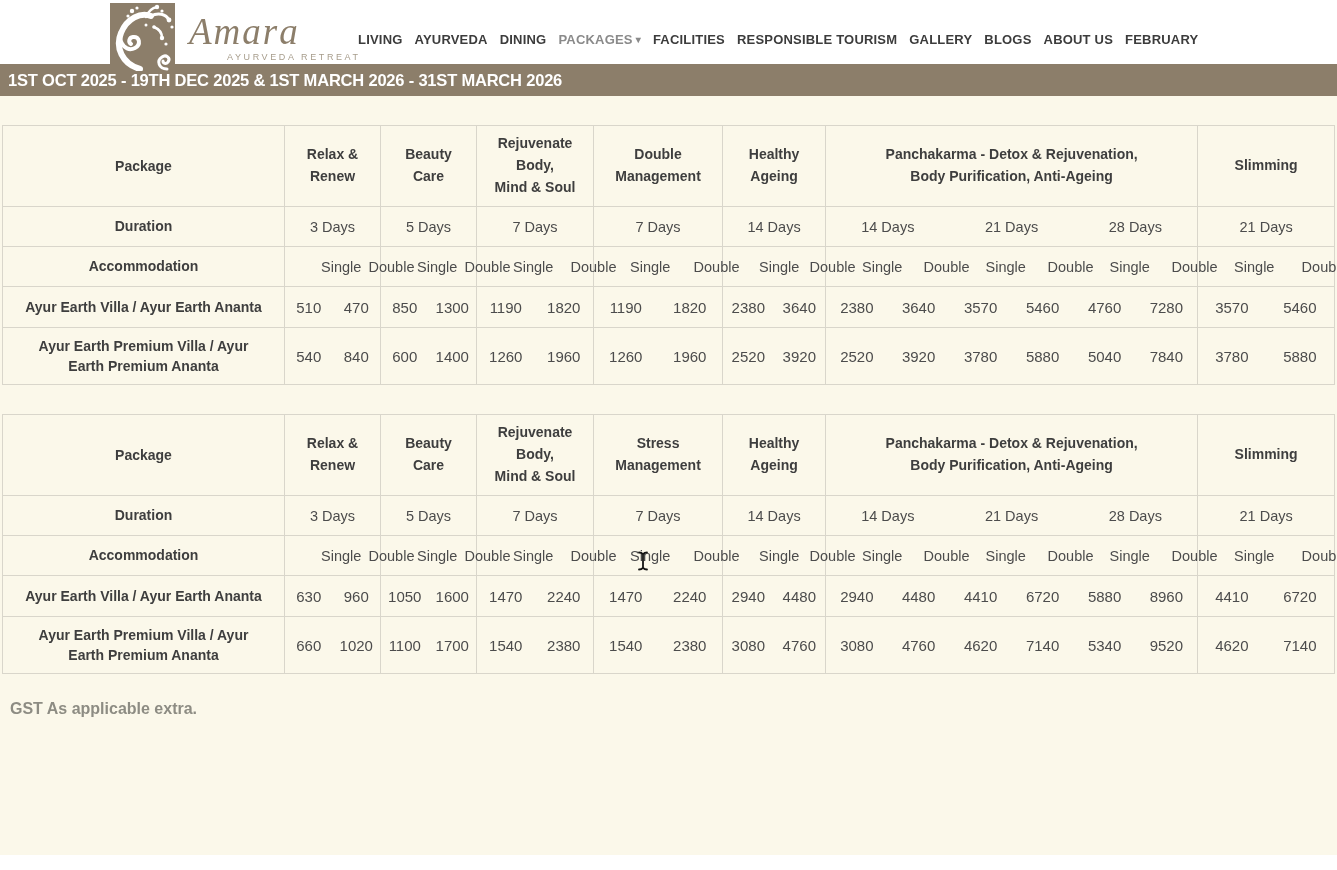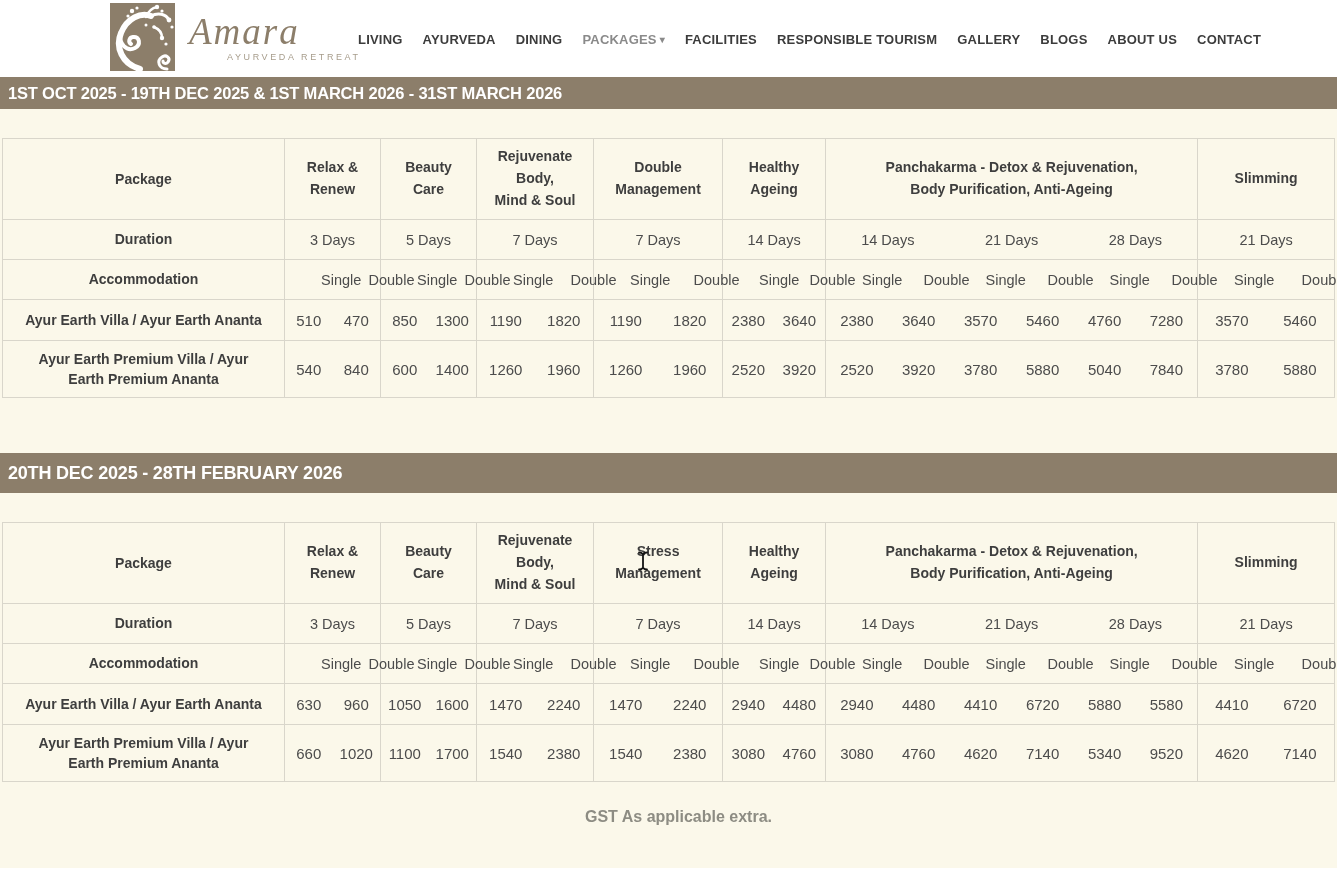--- a/index.html
+++ b/index.html
@@ -13,34 +13,34 @@
     --nav-active:#8a8a8a;
     --logo-bg:#8c7e6a;
   }
   *{box-sizing:border-box;}
   html,body{margin:0;padding:0;}
   body{
     width:1337px;height:870px;overflow:hidden;background:#ffffff;
     font-family:"Liberation Sans", sans-serif;position:relative;
   }
   
-  .site-header{position:relative;height:77px;background:#ffffff;padding-left:40px;}
+  .site-header{position:relative;height:64px;background:#ffffff;padding-left:40px;}
   .logo{position:absolute;left:110px;top:3px;display:flex;align-items:flex-start;cursor:pointer;}
   .logo-square{width:65px;height:68px;display:block;}
   .logo-text{margin-left:14px;padding-top:10px;}
   .logo-script{
     font-family:"Liberation Serif", serif;font-style:italic;font-size:37px;
     color:#8c7e6a;line-height:1;display:block;letter-spacing:2px;
   }
   .logo-tagline{
     display:block;margin:2px 0 0 38px;font-size:9px;letter-spacing:2.6px;
     color:#a79d8c;text-transform:uppercase;
   }
   .main-nav{
-    position:absolute;left:358px;top:0;height:79px;display:flex;align-items:center;gap:20px;
+    position:absolute;left:358px;top:0;height:79px;display:flex;align-items:center;gap:12px;
   }
   .nav-item{
     font-size:13px;font-weight:bold;color:var(--nav-text);letter-spacing:.2px;
     white-space:nowrap;text-decoration:none;cursor:pointer;
   }
   .nav-item.active{color:var(--nav-active);}
   .nav-item .caret{font-size:10px;position:relative;top:-1px;}
   
   .page-content{background:var(--page-bg);height:791px;overflow:hidden;}
   .banner{
@@ -65,21 +65,21 @@
   .price-table td.lbl{
     font-weight:bold;color:var(--text-dark);font-size:14px;line-height:1.45;padding:0 20px;
   }
   .price-table td.num{font-size:15px;}
   .row-header td{height:81px;}
   .row-duration td{height:40px;}
   .row-accom td{height:40px;padding-left:36px;}
   tr.p0 td{height:41px;}
   tr.p1 td{height:57px;}
   .footnote{
-    margin:26px 0 0 20px;font-weight:bold;font-size:16px;color:var(--footnote);text-align:center;
+    margin:26px 0 0 10px;font-weight:bold;font-size:16px;color:var(--footnote);
   }
   .footnote + .footnote{margin-top:21px;}
   
   .text-cursor{position:absolute;left:637px;top:551px;width:12px;height:20px;pointer-events:none;}
 </style>
 </head>
 <body>
 
 <header class="site-header">
   <div class="logo">
@@ -115,21 +115,21 @@
   <nav class="main-nav">
       <a class="nav-item">LIVING</a>
       <a class="nav-item">AYURVEDA</a>
       <a class="nav-item">DINING</a>
       <a class="nav-item active">PACKAGES<span class="caret"> ▾</span></a>
       <a class="nav-item">FACILITIES</a>
       <a class="nav-item">RESPONSIBLE TOURISM</a>
       <a class="nav-item">GALLERY</a>
       <a class="nav-item">BLOGS</a>
       <a class="nav-item">ABOUT US</a>
-      <a class="nav-item">CONTACT</a>
+      <a class="nav-item">FEBRUARY</a>
     </nav>
 </header>
 
 <main class="page-content">
     <section class="section">
       <div class="banner b0">1ST OCT 2025 - 19TH DEC 2025 &amp; 1ST MARCH 2026 - 31ST MARCH 2026</div>
       <table class="price-table">
         <colgroup>
           <col style="width: 282px;">
           <col style="width: 48px;">
@@ -241,21 +241,20 @@
             <td class="num">5880</td>
             <td class="num">5040</td>
             <td class="num">7840</td>
             <td class="num gb">3780</td>
             <td class="num">5880</td>
           </tr>
         </tbody>
       </table>
     </section>
     <section class="section">
-      <div class="banner b1">20TH DEC 2025 - 28TH FEBRUARY 2026</div>
       <table class="price-table">
         <colgroup>
           <col style="width: 282px;">
           <col style="width: 48px;">
           <col style="width: 48px;">
           <col style="width: 48px;">
           <col style="width: 48px;">
           <col style="width: 58px;">
           <col style="width: 59px;">
           <col style="width: 64px;">
@@ -332,21 +331,21 @@
             <td class="num">2240</td>
             <td class="num gb">1470</td>
             <td class="num">2240</td>
             <td class="num gb">2940</td>
             <td class="num">4480</td>
             <td class="num gb">2940</td>
             <td class="num">4480</td>
             <td class="num">4410</td>
             <td class="num">6720</td>
             <td class="num">5880</td>
-            <td class="num">5580</td>
+            <td class="num">8960</td>
             <td class="num gb">4410</td>
             <td class="num">6720</td>
           </tr>
           <tr class="row-price p1">
             <td class="lbl">Ayur Earth Premium Villa / Ayur Earth Premium Ananta</td>
             <td class="num gb">660</td>
             <td class="num">1020</td>
             <td class="num gb">1100</td>
             <td class="num">1700</td>
             <td class="num gb">1540</td>

